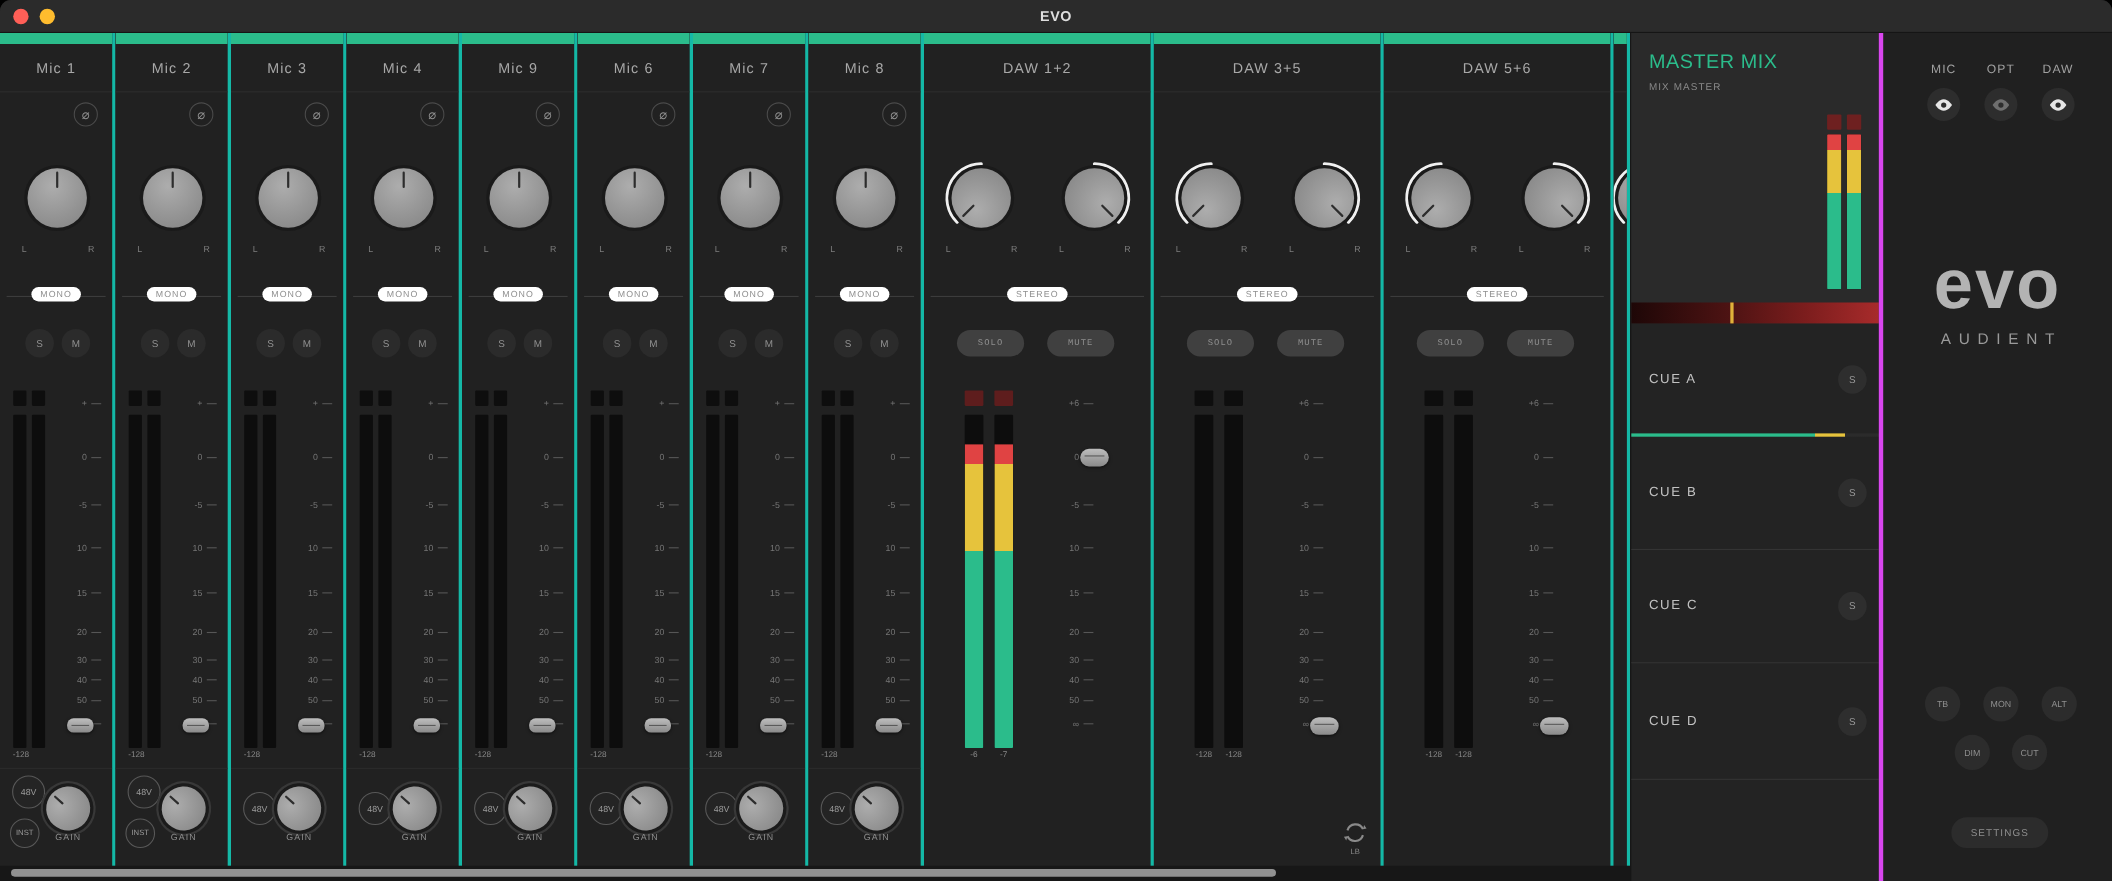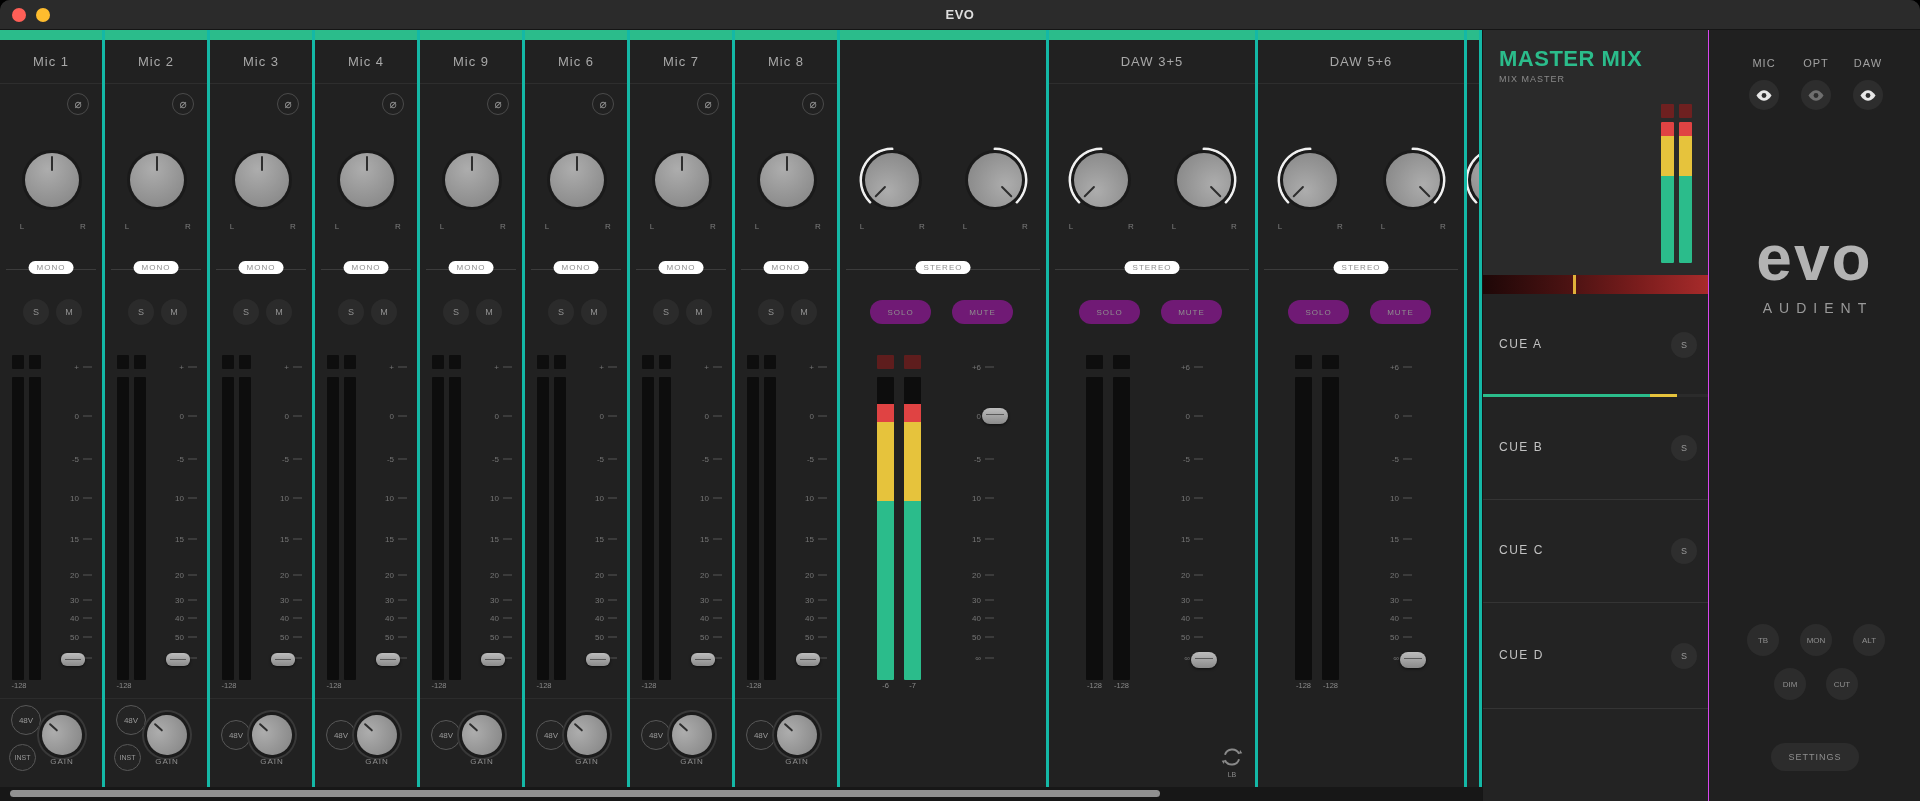--- a/index.html
+++ b/index.html
@@ -45,21 +45,21 @@
   .lr { position:absolute; top:192px; width:16px; text-align:center; font-size:8px; color:#7d7d7d; }
   .mono .lr.l { left:14px; } .mono .lr.r { left:75px; }
   .stereo .lr.l1 { left:14px; } .stereo .lr.r1 { left:74px; }
   .stereo .lr.l2 { left:117px; } .stereo .lr.r2 { left:177px; }
 
   .mode-row { position:absolute; top:239px; left:6px; right:6px; border-top:1px solid #3c3c3c; }
   .mode-chip { position:absolute; top:-9px; left:50%; transform:translateX(-50%); background:#ffffff; padding:2px 8px; border-radius:9px; font-size:8px; color:#8f8f8f; letter-spacing:1px; white-space:nowrap; }
 
   .sm { position:absolute; top:269px; width:26px; height:26px; border-radius:50%; background:#2b2b2b; color:#939393; font-size:9px; }
   .sm.s { left:23px; } .sm.m { left:56px; }
-  .pill { position:absolute; top:270px; width:61px; height:24px; border-radius:12px; background:#701a75; color:#8f8f8f; font-size:8px; letter-spacing:1px; }
+  .pill { position:absolute; top:270px; width:61px; height:24px; border-radius:12px; background:#404040; color:#8f8f8f; font-size:8px; letter-spacing:1px;font-family:Liberation Mono, monospace; }
   .pill.solo { left:30px; } .pill.mute { left:112px; }
 
   
   .peak { position:absolute; top:325px; height:14px; background:#0e0e0e; border-radius:1px; }
   .meter { position:absolute; top:347px; height:303px; background:#0d0d0d; border-radius:1px; overflow:hidden; }
   .mono .peak.p1, .mono .meter.b1 { left:12px; width:12px; }
   .mono .peak.p2, .mono .meter.b2 { left:29px; width:12px; }
   .stereo .peak.p1, .stereo .meter.b1 { left:37px; width:17px; }
   .stereo .peak.p2, .stereo .meter.b2 { left:64px; width:17px; }
   .meter .fill { position:absolute; left:0; right:0; bottom:0; height:0; }
@@ -100,42 +100,42 @@
   .loopback { position:absolute; left:163px; top:712px; width:40px; height:40px; color:#8a8a8a; }
   .loopback svg { position:absolute; left:7px; top:2px; }
   .loopback .lb-label { position:absolute; left:0; right:0; bottom:4px; text-align:center; font-size:7px; color:#8a8a8a; }
 
   .partial .knob.pan { left:4px; }
   .partial .arc { left:-4px; }
 
   
   .master { position:relative; flex:none; width:226px; height:771px; background:#232323; border-left:1px solid #161616; }
   .master-top { position:absolute; top:0; left:0; right:0; height:264px; background:#2a2a2a; }
-  .master-title { position:absolute; left:16px; top:16px; font-size:22px; font-weight:bold; color:#2bbc8b; letter-spacing:.5px; }
+  .master-title { position:absolute; left:16px; top:16px; font-size:18px; font-weight:normal; color:#2bbc8b; letter-spacing:.5px; }
   .master-sub { position:absolute; left:16px; top:44px; font-size:9px; color:#8a8a8a; letter-spacing:1px; }
   .mpeak { position:absolute; top:74px; width:13px; height:14px; background:#6e2020; border-radius:1px; }
   .mpeak.mp1 { left:178px; } .mpeak.mp2 { left:196px; }
   .mmeter { position:absolute; top:92px; width:13px; height:141px; background:#0d0d0d; border-radius:1px; overflow:hidden; }
   .mmeter.mm1 { left:178px; } .mmeter.mm2 { left:196px; }
   .mmeter .fill { position:absolute; left:0; right:0; bottom:0; height:100%; background:linear-gradient(180deg,#e04343 0 10%,#e6c33c 10% 38%,#2bbc8b 38% 100%); }
   .master-fader { position:absolute; left:0; top:245px; width:226px; height:19px; background:linear-gradient(90deg,#1e0707 0%,#4e1313 40%,#7c1d1d 70%,#a82b2b 100%); }
   .master-fader .marker { position:absolute; left:40%; top:0; bottom:0; width:3px; background:#e0b13a; }
 
   .cue-label { position:absolute; left:16px; font-size:12px; color:#c2c2c2; letter-spacing:1.5px; }
   .cue-solo { position:absolute; left:188px; width:26px; height:26px; border-radius:50%; background:#2e2e2e; color:#9a9a9a; font-size:9px; }
   .cue-a-label { top:307px; } .cue-a-solo { top:302px; }
   .cue-b-label { top:410px; } .cue-b-solo { top:405px; }
   .cue-c-label { top:513px;text-align:center; } .cue-c-solo { top:508px; }
   .cue-d-label { top:618px; } .cue-d-solo { top:613px; }
   .cue-slider { position:absolute; left:0; top:364px; width:226px; height:3px; background:linear-gradient(90deg,#2bbc8b 0 74%,#e6c33c 74% 86%,#2b2b2b 86% 100%); }
   .cue-div { position:absolute; left:0; right:0; border-top:1px solid #343434; }
   .cue-div.d1 { top:469px; } .cue-div.d2 { top:572px; } .cue-div.d3 { top:678px; }
 
   
-  .rightp { position:relative; flex:none; width:212px; height:771px; background:#202020; border-left:1px solid #d946ef; }
+  .rightp { position:relative; flex:none; width:212px; height:771px; background:#202020; border-left:4px solid #d946ef; }
   .in-label { position:absolute; top:27px; width:40px; text-align:center; font-size:11px; color:#a0a0a0; letter-spacing:1px; }
   .in-label.i1 { left:35px; } .in-label.i2 { left:87px; } .in-label.i3 { left:139px; }
   .eye-btn { position:absolute; top:50px; width:30px; height:30px; border-radius:50%; background:#2d2d2d; display:flex; align-items:center; justify-content:center; }
   .eye-btn.i1 { left:40px; } .eye-btn.i2 { left:92px; } .eye-btn.i3 { left:144px; }
   .eye-btn svg { display:block; }
   .logo { position:absolute; left:0; right:0; top:196px; text-align:center; font-size:64px; font-weight:bold; color:#b3b3b3; letter-spacing:2px; line-height:1; }
   .brand { position:absolute; left:0; right:0; top:270px; text-align:center; font-size:14px; color:#9a9a9a; letter-spacing:7px; padding-left:7px; }
   .mon-btn { position:absolute; width:32px; height:32px; border-radius:50%; background:#2c2c2c; color:#8f8f8f; font-size:8px; }
   .mon-btn.tb { left:38px; top:594px; } .mon-btn.mon { left:91px; top:594px; } .mon-btn.alt { left:144px; top:594px; }
   .mon-btn.dim { left:65px; top:638px; } .mon-btn.cut { left:117px; top:638px; }
@@ -491,20 +491,23 @@
     <div class="fader"></div>
     <span class="level">-128</span>
     <div class="foot-div"></div>
     <button class="roundbtn p48">48V</button>
 
     <div class="knob gain"></div>
     <span class="gain-label">GAIN</span>
   </div>
         <div class="channel stereo lit fader-zero">
     <div class="greenbar"></div>
+    <div class="ch-head">
+      <span class="ch-name">DAW 1+2</span>
+    </div>
     <svg class="arc a-left" viewBox="0 0 70 70">
       <path d="M35 4 A31 31 0 0 0 13.1 56.9" fill="none" stroke="#f0f0f0" stroke-width="3" stroke-linecap="round"></path>
     </svg>
     <div class="knob pan k-left"></div>
     <svg class="arc a-right" viewBox="0 0 70 70">
       <path d="M35 4 A31 31 0 0 1 56.9 56.9" fill="none" stroke="#f0f0f0" stroke-width="3" stroke-linecap="round"></path>
     </svg>
     <div class="knob pan k-right"></div>
     <span class="lr l1">L</span>
     <span class="lr r1">R</span>

